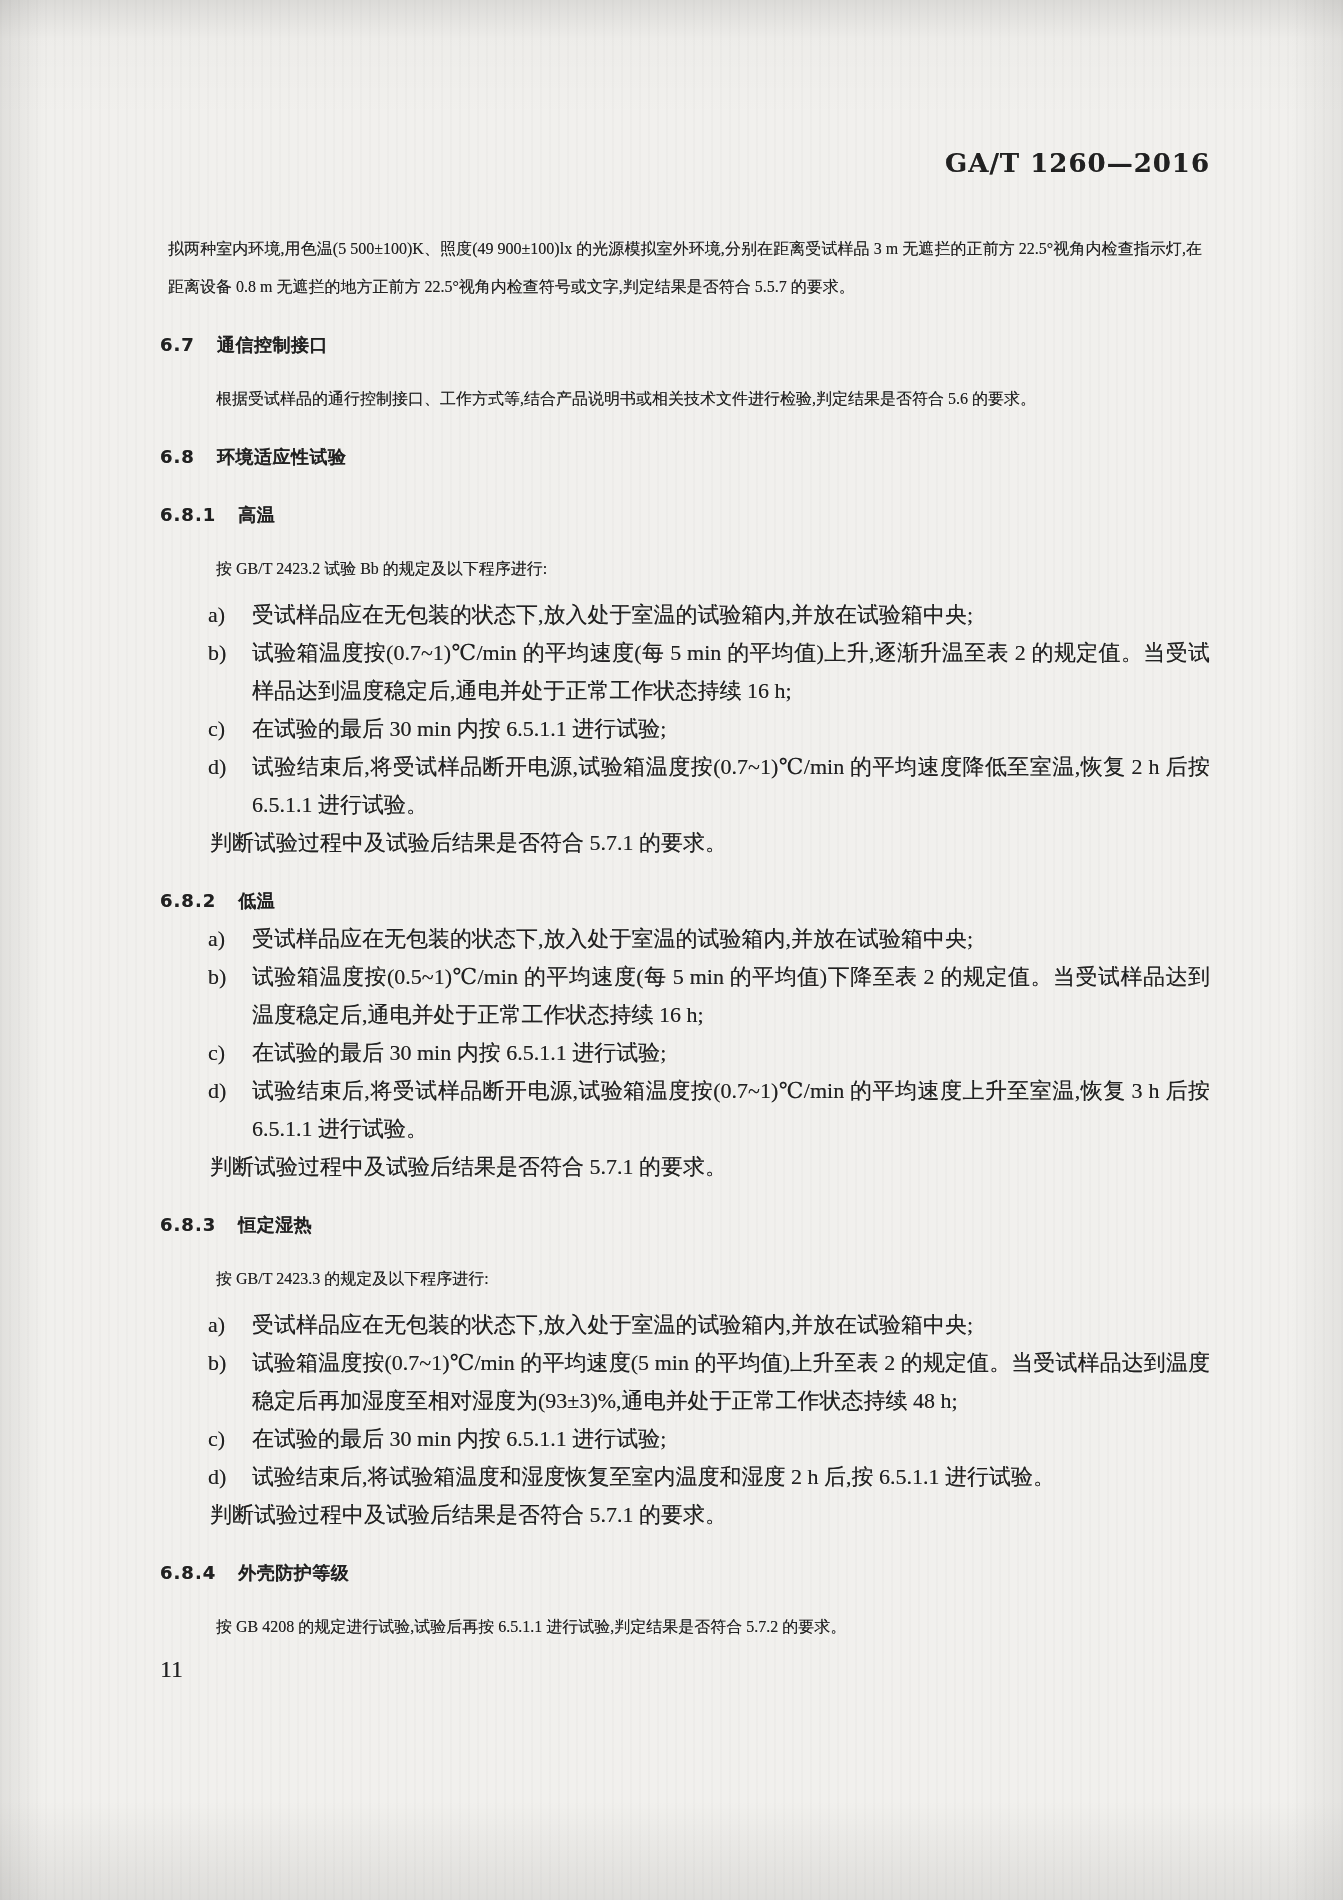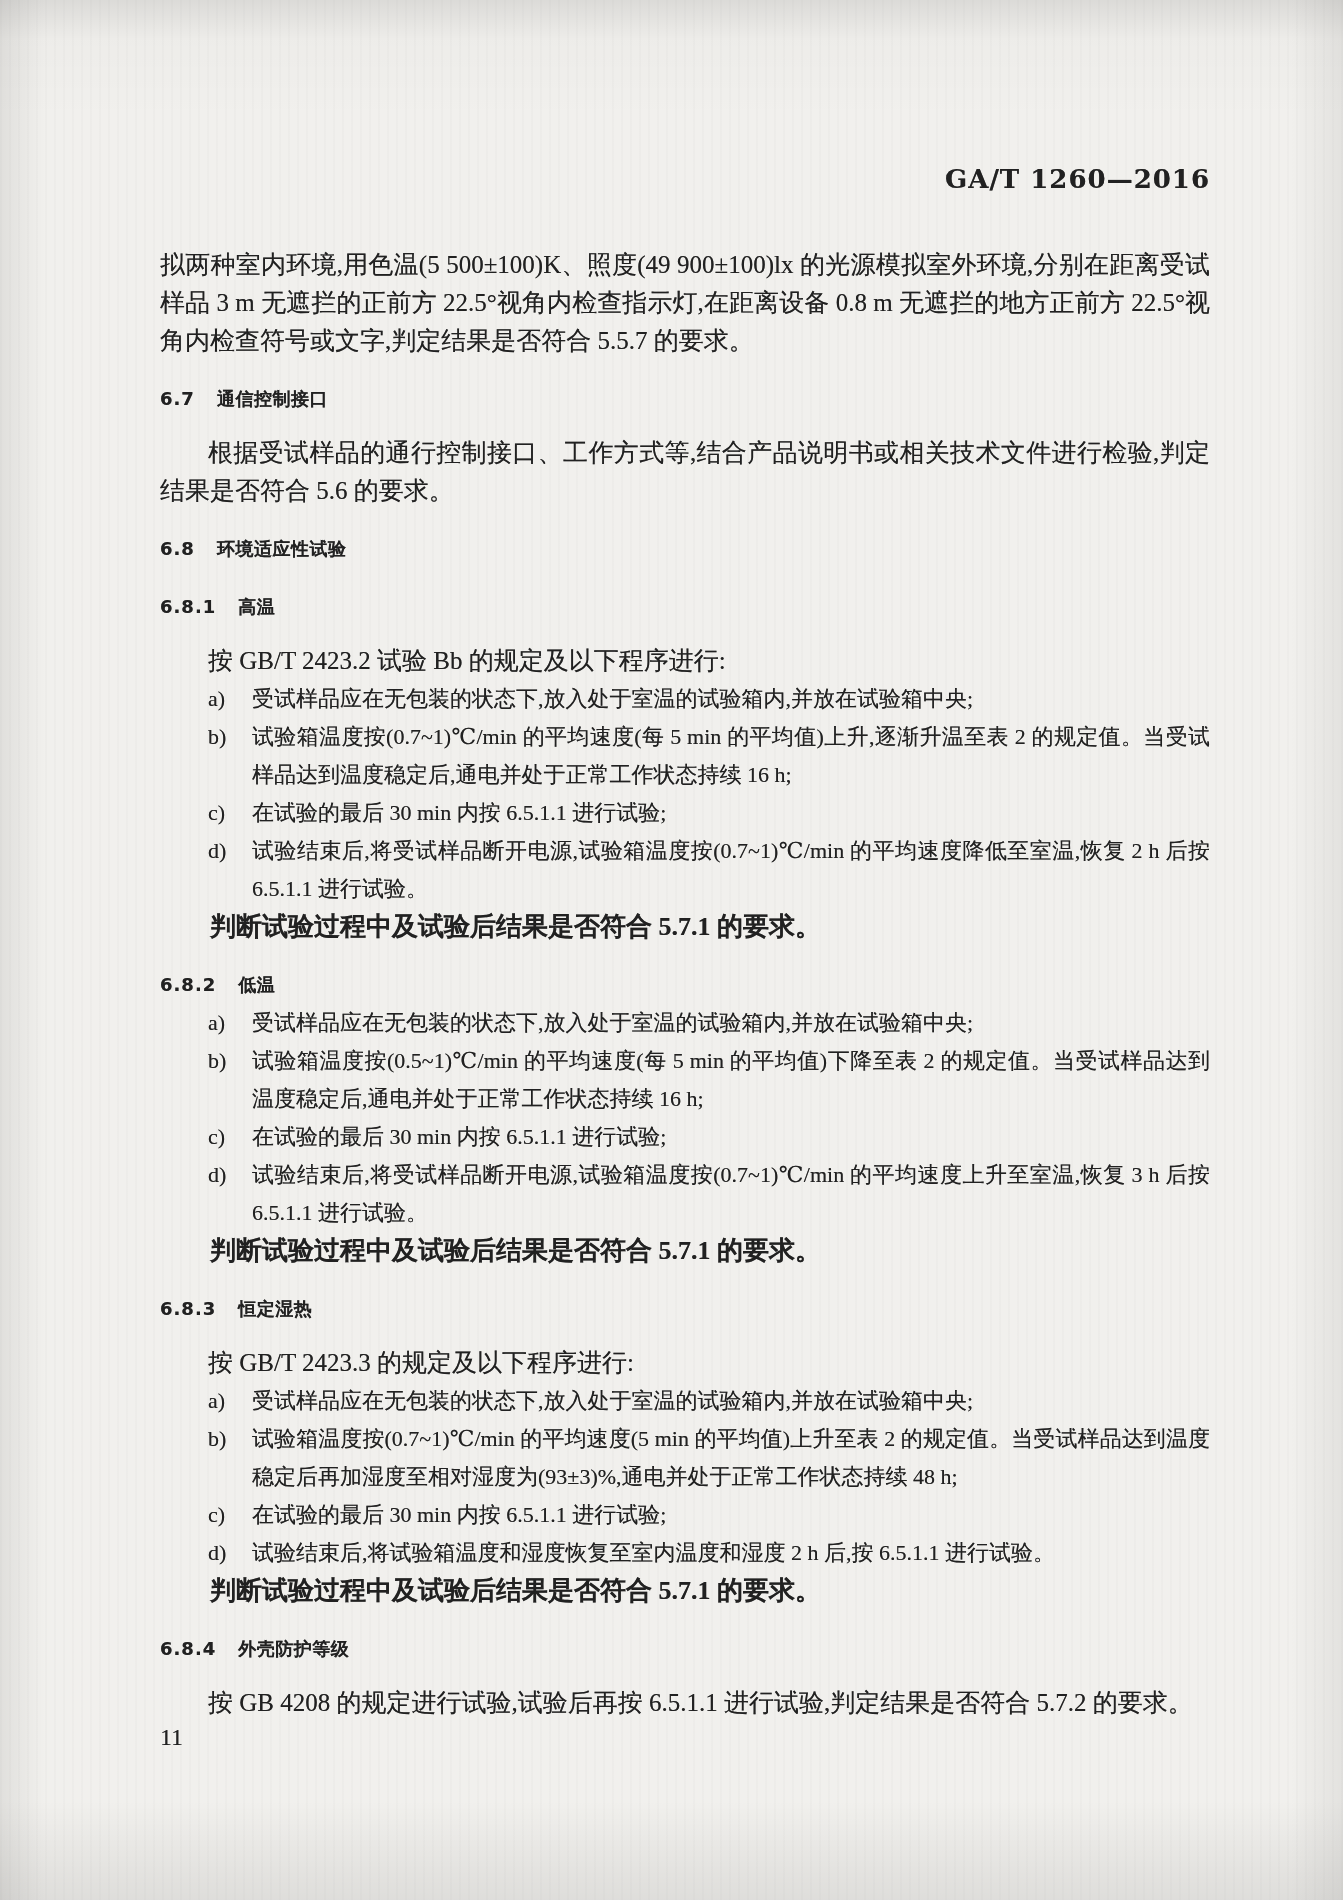--- a/index.html
+++ b/index.html
@@ -4,21 +4,21 @@
 <style>
   html, body { margin: 0; padding: 0; }
   body { background: #d8d7d4; }
 
   .page {
     position: relative;
     width: 1343px;
     height: 1900px;
     margin: 0 auto;
     box-sizing: border-box;
-    padding: 16px 133px 0 160px;
+    padding: 0 133px 0 160px;
     overflow: hidden;
     background:
       repeating-linear-gradient(90deg, rgba(0,0,0,0.015) 0 2px, rgba(0,0,0,0) 2px 9px),
       linear-gradient(90deg, rgba(0,0,0,0.07), rgba(0,0,0,0) 45px, rgba(0,0,0,0) 1290px, rgba(0,0,0,0.06)),
       linear-gradient(180deg, rgba(0,0,0,0.09), rgba(0,0,0,0.015) 40px, rgba(0,0,0,0) 120px, rgba(0,0,0,0) 1800px, rgba(0,0,0,0.08)),
       #f1f0ed;
     font-family: "Liberation Serif", "DejaVu Serif", serif;
     color: #212121;
     text-shadow: 0 0 0.6px rgba(30,30,30,0.55);
   }
@@ -27,22 +27,22 @@
     margin-top: 148px;
     line-height: 30px;
     text-align: right;
     font-family: "DejaVu Serif", "Liberation Serif", serif;
     font-weight: 700;
     font-size: 26px;
     letter-spacing: 1px;
   }
 
   .para {
-    margin: 0;
-    font-size: 25px;
+    margin: 8px;
+    font-size: 16px;
     line-height: 38px;
     text-align: justify;
   }
   .para.first { margin-top: 52px; }
   .para.indent { text-indent: 48px; }
   .para.after-heading { margin-top: 16px; }
 
   h2.sec-heading {
     margin: 20px 0 0 0;
     font-family: "DejaVu Sans", "Liberation Sans", sans-serif;
@@ -64,23 +64,22 @@
     flex: 0 0 44px;
     font-family: "Liberation Serif", "DejaVu Serif", serif;
   }
   .li .li-text {
     flex: 1 1 auto;
     text-align: justify;
   }
 
   .conclusion {
     margin: 0 0 0 50px;
-    font-size: 26px;
+    font-size: 22px;
     line-height: 38px;
-    font-weight: bold;
   }
 
   .page-num {
     margin-top: 0;
     line-height: 30px;
     padding-right: 25px;
     font-size: 24px;
     font-family: "Liberation Serif", "DejaVu Serif", serif;
   }
 </style>

